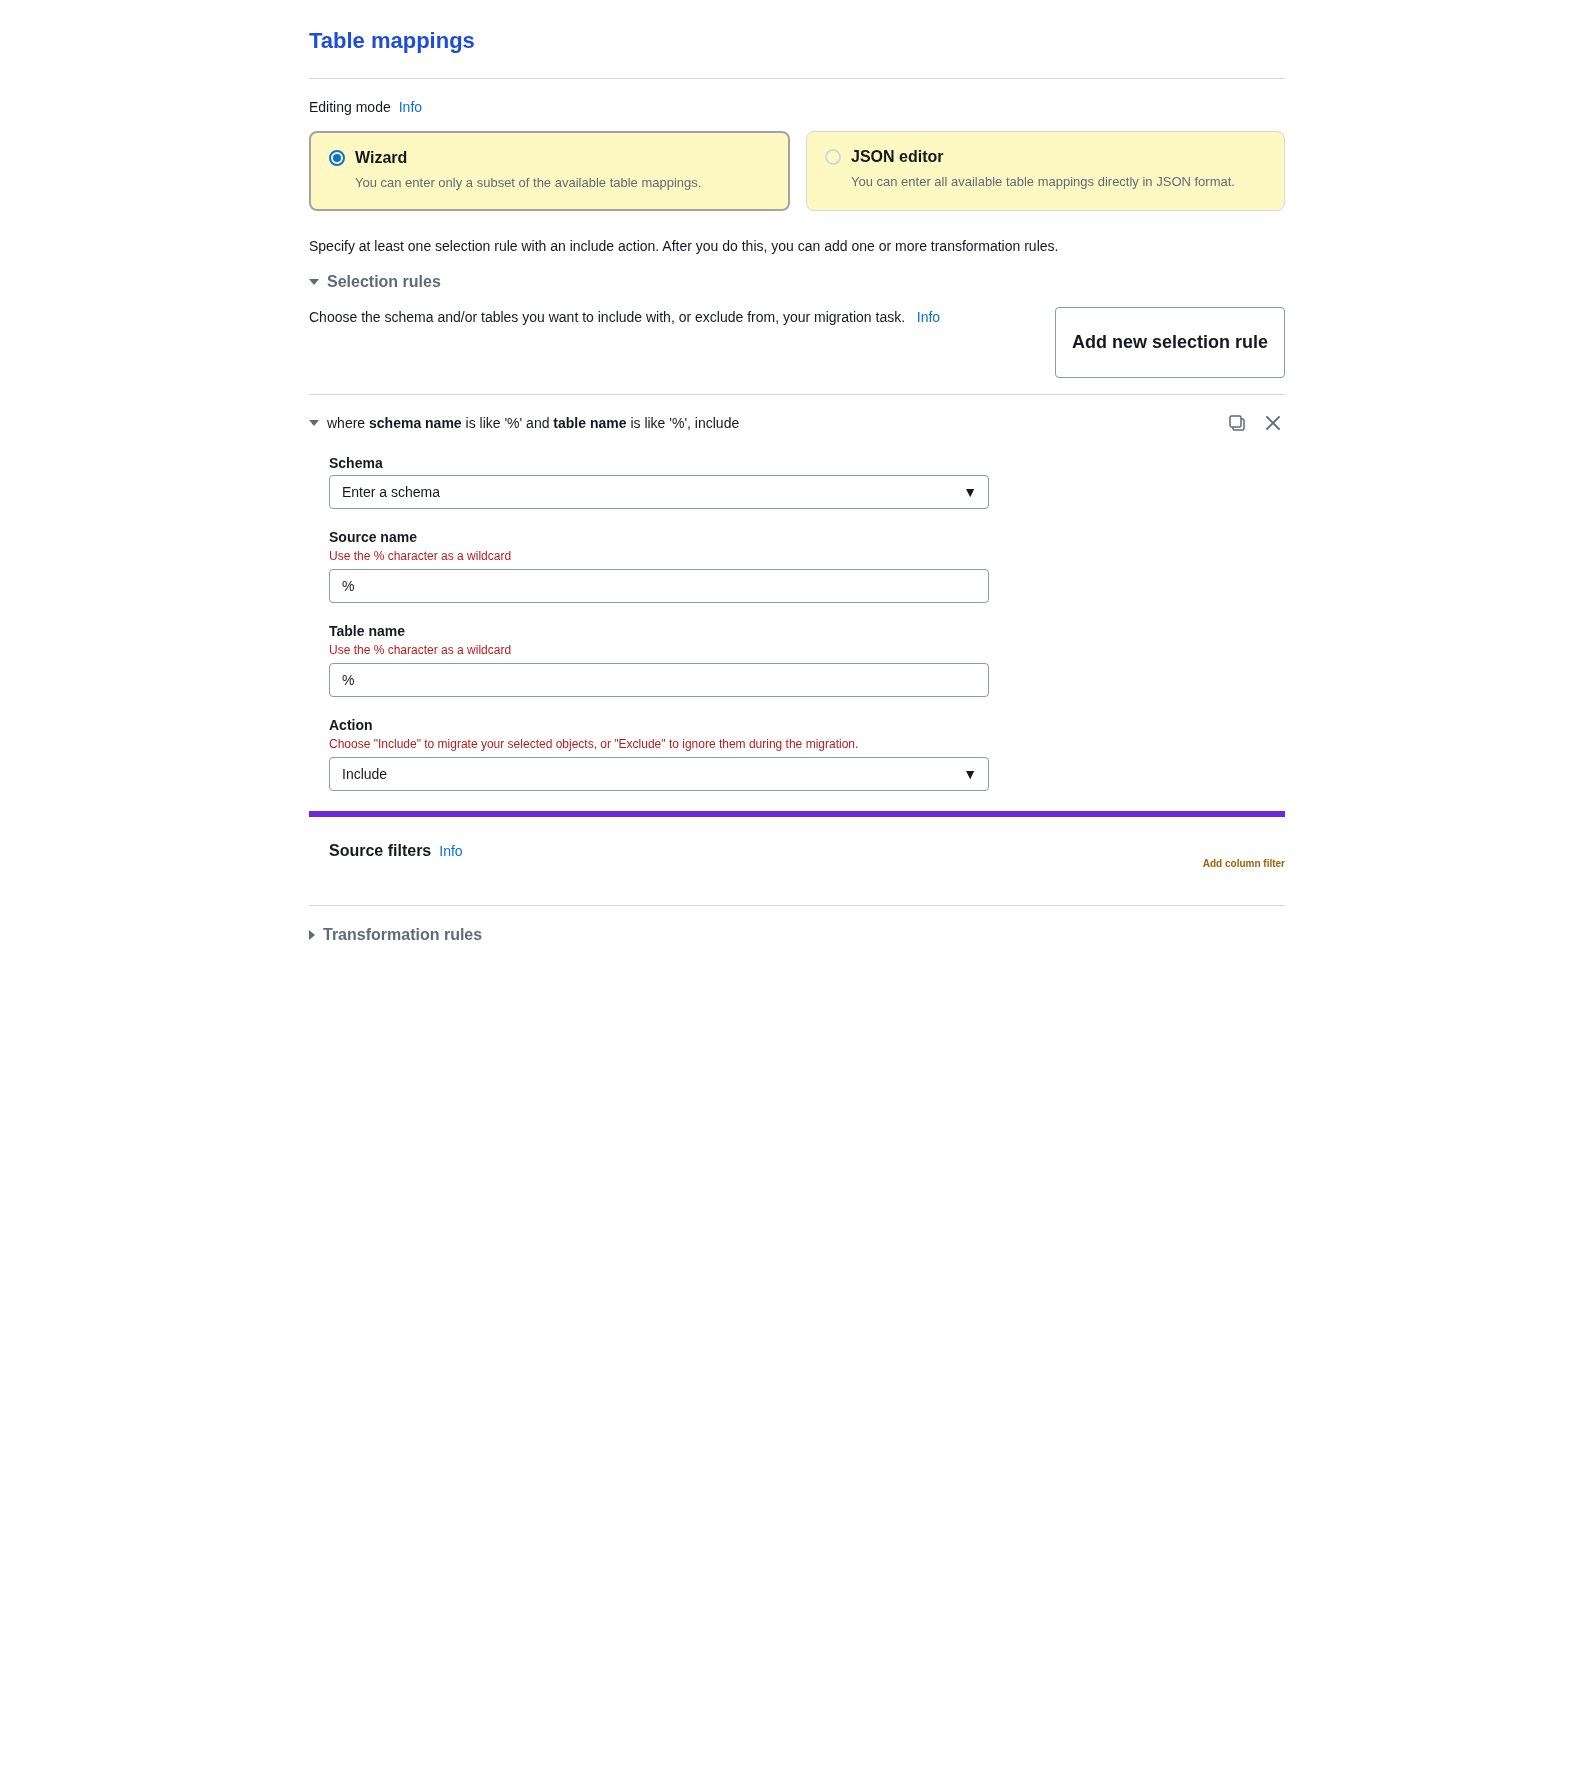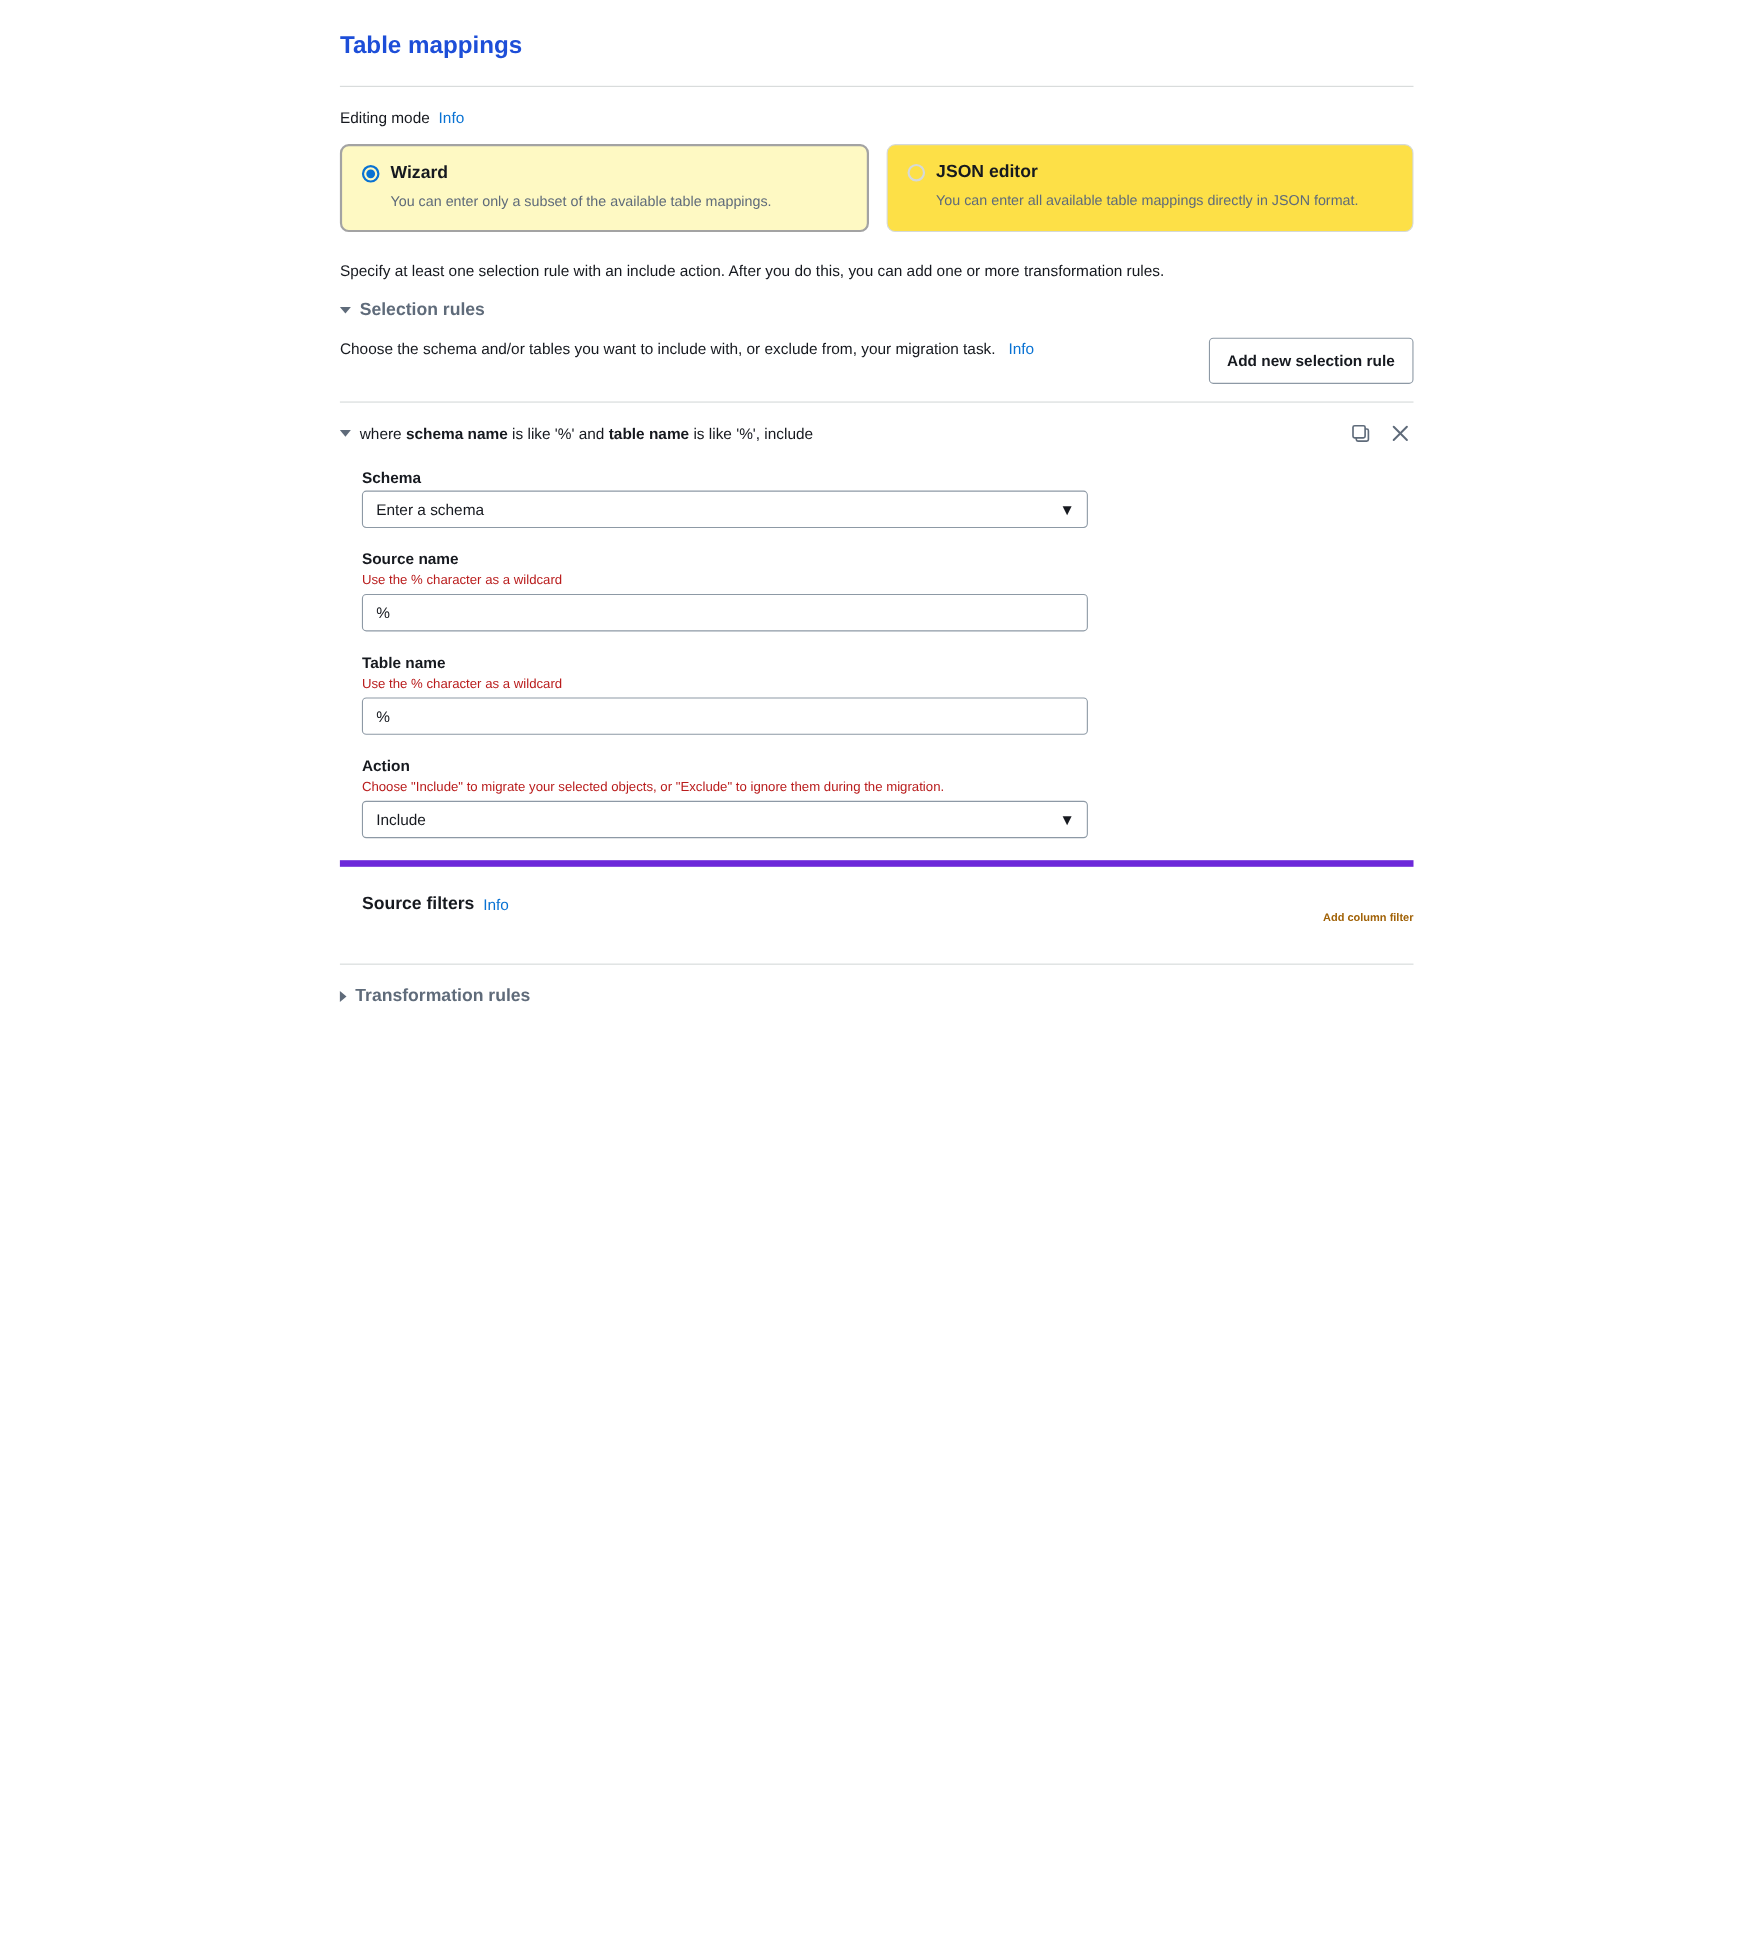--- a/index.html
+++ b/index.html
@@ -55,21 +55,21 @@
       gap: 16px;
       margin-bottom: 24px;
     }
 
     .radio-card {
       flex: 1;
       border: 1px solid #d5d9d9;
       border-radius: 8px;
       padding: 16px 18px;
       cursor: pointer;
-      background: #fde047;
+      background: #fef9c3;
     }
 
     .radio-card.selected {
       border: 2px solid #a3a3a3;
       background: #fef9c3;
     }
 
     .radio-card-header {
       display: flex;
       align-items: center;
@@ -169,22 +169,22 @@
       font-size: 14px;
       color: #16191f;
       line-height: 1.5;
       max-width: 680px;
     }
 
     .add-rule-btn {
       background: #fff;
       border: 1px solid #8d99a5;
       border-radius: 4px;
-      padding: 12px 16px;
-      font-size: 14px;
+      padding: 24px 16px;
+      font-size: 18px;
       font-weight: 700;
       color: #16191f;
       cursor: pointer;
       white-space: nowrap;
       flex-shrink: 0;
     }
 
     .rule-item {
       border-top: 1px solid #d5d9d9;
       padding-top: 16px;

